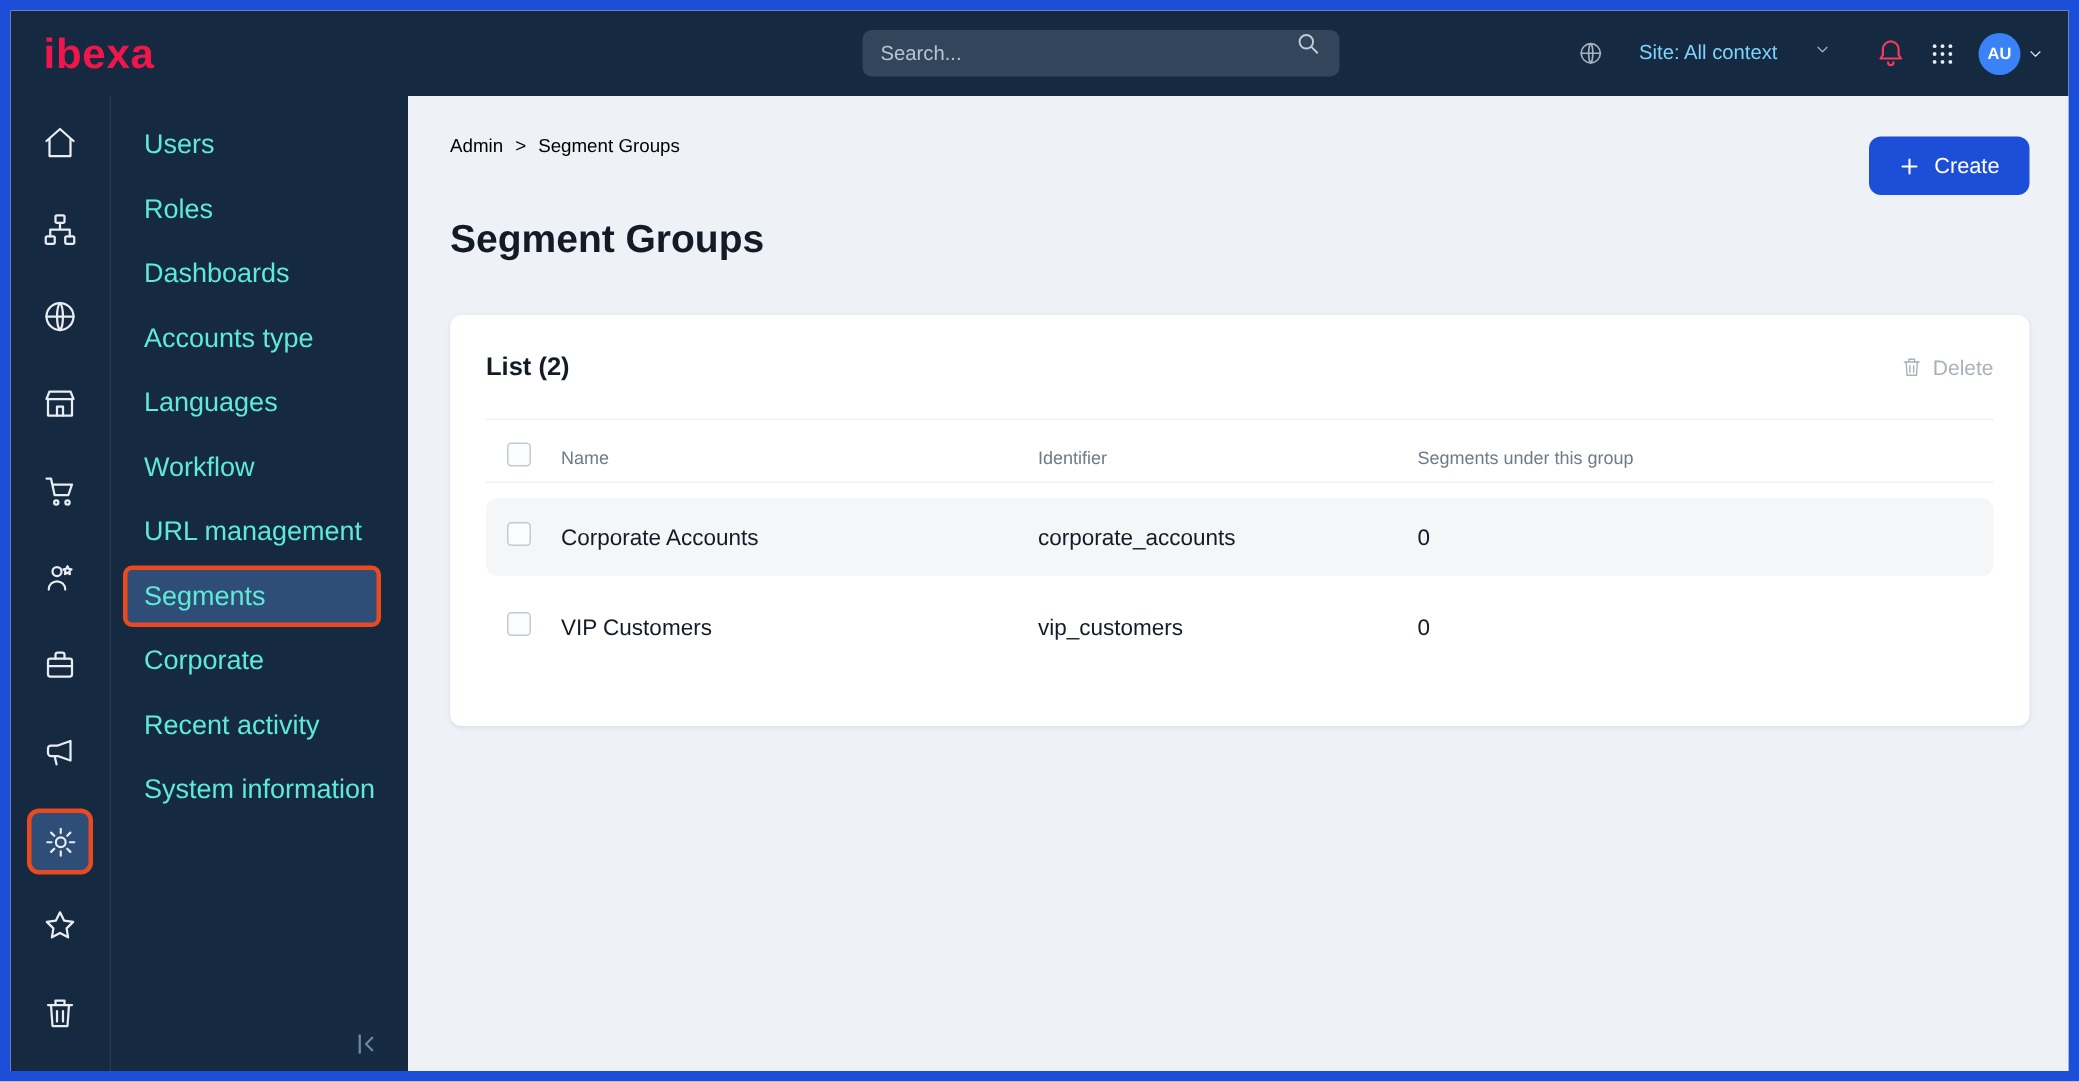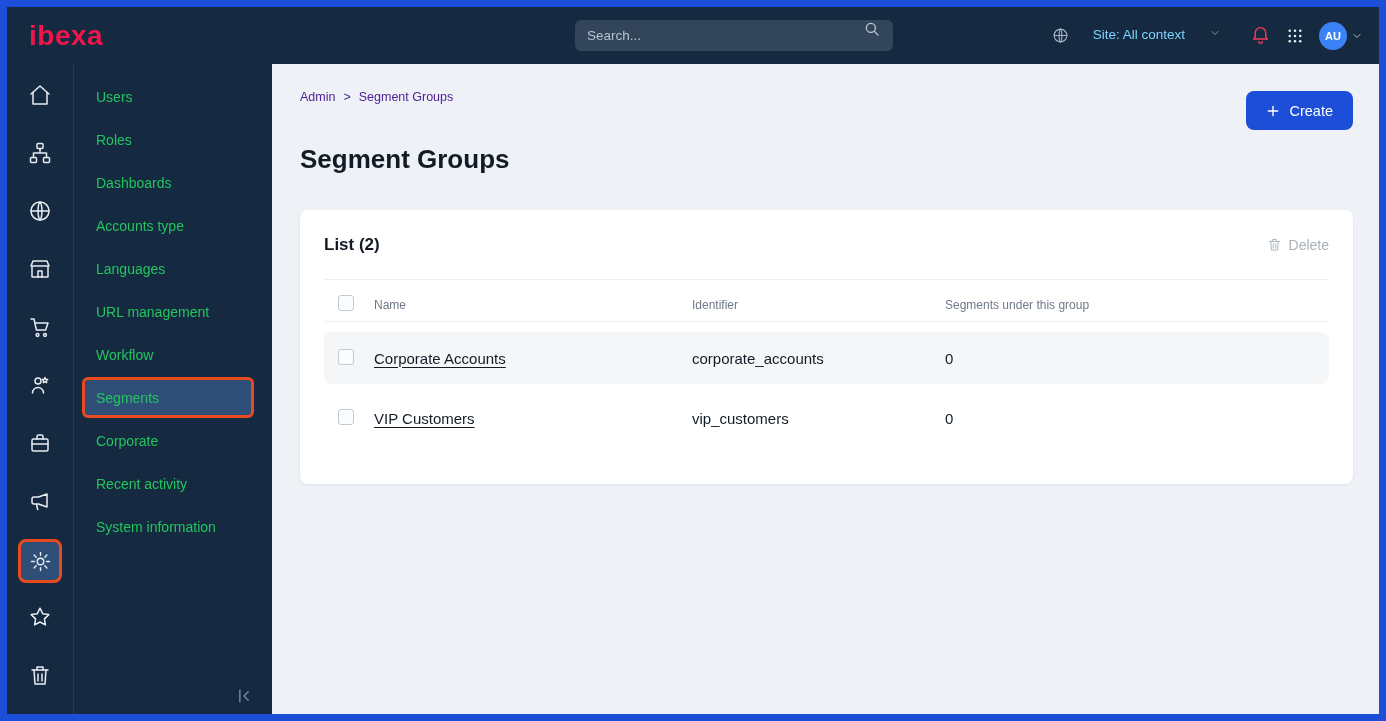--- a/index.html
+++ b/index.html
@@ -25,42 +25,42 @@
   .ic-trash-gray { fill:none; stroke:#a9b1bb; stroke-width:1.5; stroke-linecap:round; }
 
   
   .iconbar { position:absolute; top:57px; left:0; bottom:0; width:67px; background:#152940; border-right:1px solid rgba(255,255,255,.08); display:flex; flex-direction:column; align-items:center; padding:11px 0 6px; }
   .ibtn { width:40px; height:40px; display:flex; align-items:center; justify-content:center; cursor:pointer; margin-bottom:18px; flex:0 0 auto; }
   .ibtn.selected { width:44px; height:44px; background:#2e4e78; border:3px solid #ea4a1f; border-radius:8px; margin-bottom:14px; }
   .icon-bottom { margin-top:auto; display:flex; flex-direction:column; align-items:center; }
 
   
   .sidebar { position:absolute; top:57px; left:67px; bottom:0; width:198px; background:#152940; padding-top:11px; }
-  .nav-item { height:43px; display:flex; align-items:center; padding-left:22px; color:#22c55e; font-size:14px; cursor:pointer; }
+  .nav-item { height:43px; display:flex; align-items:center; padding-left:22px; color:#5eead4; font-size:18px; cursor:pointer; }
   .nav-item.selected { height:41px; margin:1px 18px 1px 8px; padding-left:11px; background:#2e4e78; border:3px solid #ea4a1f; border-radius:6px; }
   .collapse-btn { position:absolute; bottom:8px; right:18px; cursor:pointer; }
 
   
   .content { position:absolute; top:57px; left:265px; right:0; bottom:0; background:#eef1f6; }
-  .breadcrumb { position:absolute; left:28px; top:26px; font-size:12.5px; color:#4c1d95; display:flex; gap:8px; align-items:center; }
+  .breadcrumb { position:absolute; left:28px; top:26px; font-size:12.5px; color:#000000; display:flex; gap:8px; align-items:center; }
   .crumb { cursor:pointer; }
   .create-btn { position:absolute; top:27px; right:26px; height:39px; padding:0 20px; background:#1d4ed8; border:none; border-radius:8px; color:#fff; font-size:14.5px; font-family:inherit; display:flex; align-items:center; gap:9px; cursor:pointer; }
   .page-title { position:absolute; left:28px; top:80px; font-size:26px; font-weight:700; color:#131c26; }
 
   .card { position:absolute; left:28px; right:26px; top:146px; height:274px; background:#ffffff; border-radius:8px; box-shadow:0 1px 3px rgba(20,35,60,.08); padding:0 24px; }
   .card-header { height:70px; display:flex; align-items:center; justify-content:space-between; border-bottom:1px solid #eef1f4;gap:28px; }
   .card-title { font-size:17px; font-weight:700; color:#131c26; }
   .delete-btn { display:flex; align-items:center; gap:7px; background:none; border:none; color:#a9b1bb; font-size:14px; font-family:inherit; cursor:pointer; }
 
   .thead, .trow { display:grid; grid-template-columns:50px 318px 253px 1fr; align-items:center; }
   .thead { height:34px; margin-top:8px; font-size:12px; color:#6f7a87; border-bottom:1px solid #edf0f3; margin-bottom:10px; }
   .trow { height:52px; font-size:15px; color:#131c26; margin-bottom:8px; border-radius:8px; }
   .trow.shaded { background:#f4f6f8; }
   .cb input { width:16px; height:16px; margin-left:14px; accent-color:#d90e4f; cursor:pointer; appearance:none; border:1.5px solid #c3cad2; border-radius:3px; background:#fbfcfd; }
-  .row-link { color:#131c26; text-decoration:underline; text-underline-offset:3px; cursor:pointer; }
+  .row-link { color:#131c26; text-underline-offset:3px; cursor:pointer; }
 </style>
 </head>
 <body>
 
 <div class="screen">
 
   <header class="topbar">
     <div class="logo">ibexa</div>
 
     <div class="search-bar">
@@ -214,24 +214,24 @@
     <div class="nav-item">
         <span>Dashboards</span>
       </div>
     <div class="nav-item">
         <span>Accounts type</span>
       </div>
     <div class="nav-item">
         <span>Languages</span>
       </div>
     <div class="nav-item">
+        <span>Workflow</span>
+      </div>
+    <div class="nav-item">
         <span>URL management</span>
-      </div>
-    <div class="nav-item">
-        <span>Workflow</span>
       </div>
     <div class="nav-item selected">
         <span>Segments</span>
       </div>
     <div class="nav-item">
         <span>Corporate</span>
       </div>
     <div class="nav-item">
         <span>Recent activity</span>
       </div>

